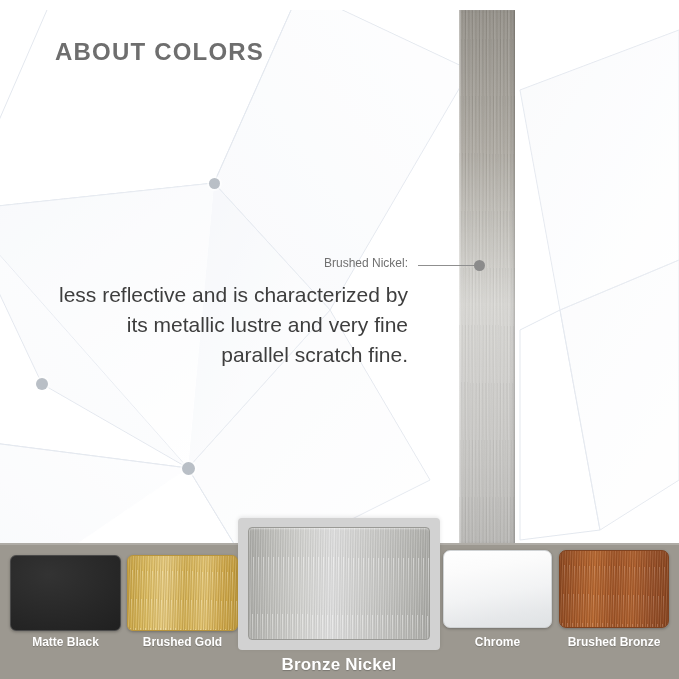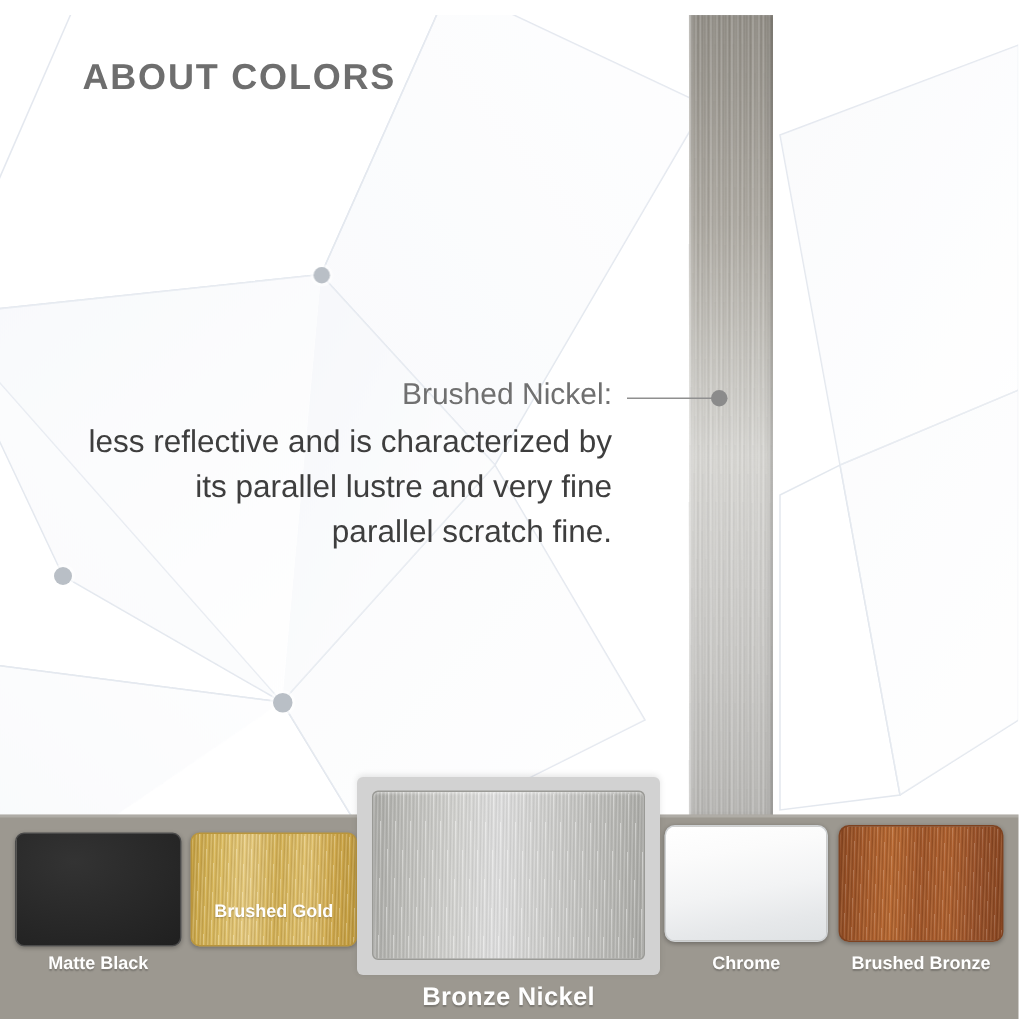--- a/index.html
+++ b/index.html
@@ -109,21 +109,21 @@
   }
 
   #callout {
     position:absolute;
     left:30px;
     top:240px;
     width:378px;
     text-align:right;
   }
   #callout-head {
-    font-size:20px;
+    font-size:12px;
     color:#707070;
     line-height:26px;
     white-space:nowrap;
   }
   #callout-body {
     font-size:21px;
     color:#3e3e3e;
     line-height:30px;
     margin-top:4px;
   }
@@ -179,21 +179,21 @@
       repeating-linear-gradient(92deg,
         rgba(255,255,255,0.30) 0px,
         rgba(255,255,255,0.00) 1px,
         rgba(120,84,20,0.22) 2px,
         rgba(255,255,255,0.16) 3px,
         rgba(90,62,12,0.16) 4px,
         rgba(255,255,255,0.00) 5px),
       linear-gradient(92deg,#c8a445 0%,#dcbd63 18%,#e6cb80 34%,#d4b256 52%,#e2c472 70%,#cfa94c 86%,#c29d3f 100%);
     border:1px solid #b9953c;
   }
-  #lb-gold { left:117px; top:590px; width:131px; }
+  #lb-gold { left:117px; top:625px; width:131px; }
 
   
   #nickel-frame {
     position:absolute;
     left:238px; top:508px;
     width:202px; height:132px;
     background:#d2d2d2;
     border-radius:4px;
     box-shadow:0 -1px 4px rgba(0,0,0,0.10);
   }
@@ -317,21 +317,21 @@
     <div class="vgrain"></div>
   </div>
 
   <div id="leader"></div>
   <div id="leader-dot"></div>
 
   <div id="callout">
     <div id="callout-head">Brushed Nickel:</div>
     <div id="callout-body">
       <div>less reflective and is characterized by</div>
-      <div>its parallel lustre and very fine</div>
+      <div>its metallic lustre and very fine</div>
       <div>parallel scratch fine.</div>
     </div>
   </div>
 
   <div id="swatch-bar"></div>
 
   <div class="swatch" id="sw-black"></div>
   <div class="swatch-label" id="lb-black">Matte Black</div>
 
   <div class="swatch" id="sw-gold"></div>

